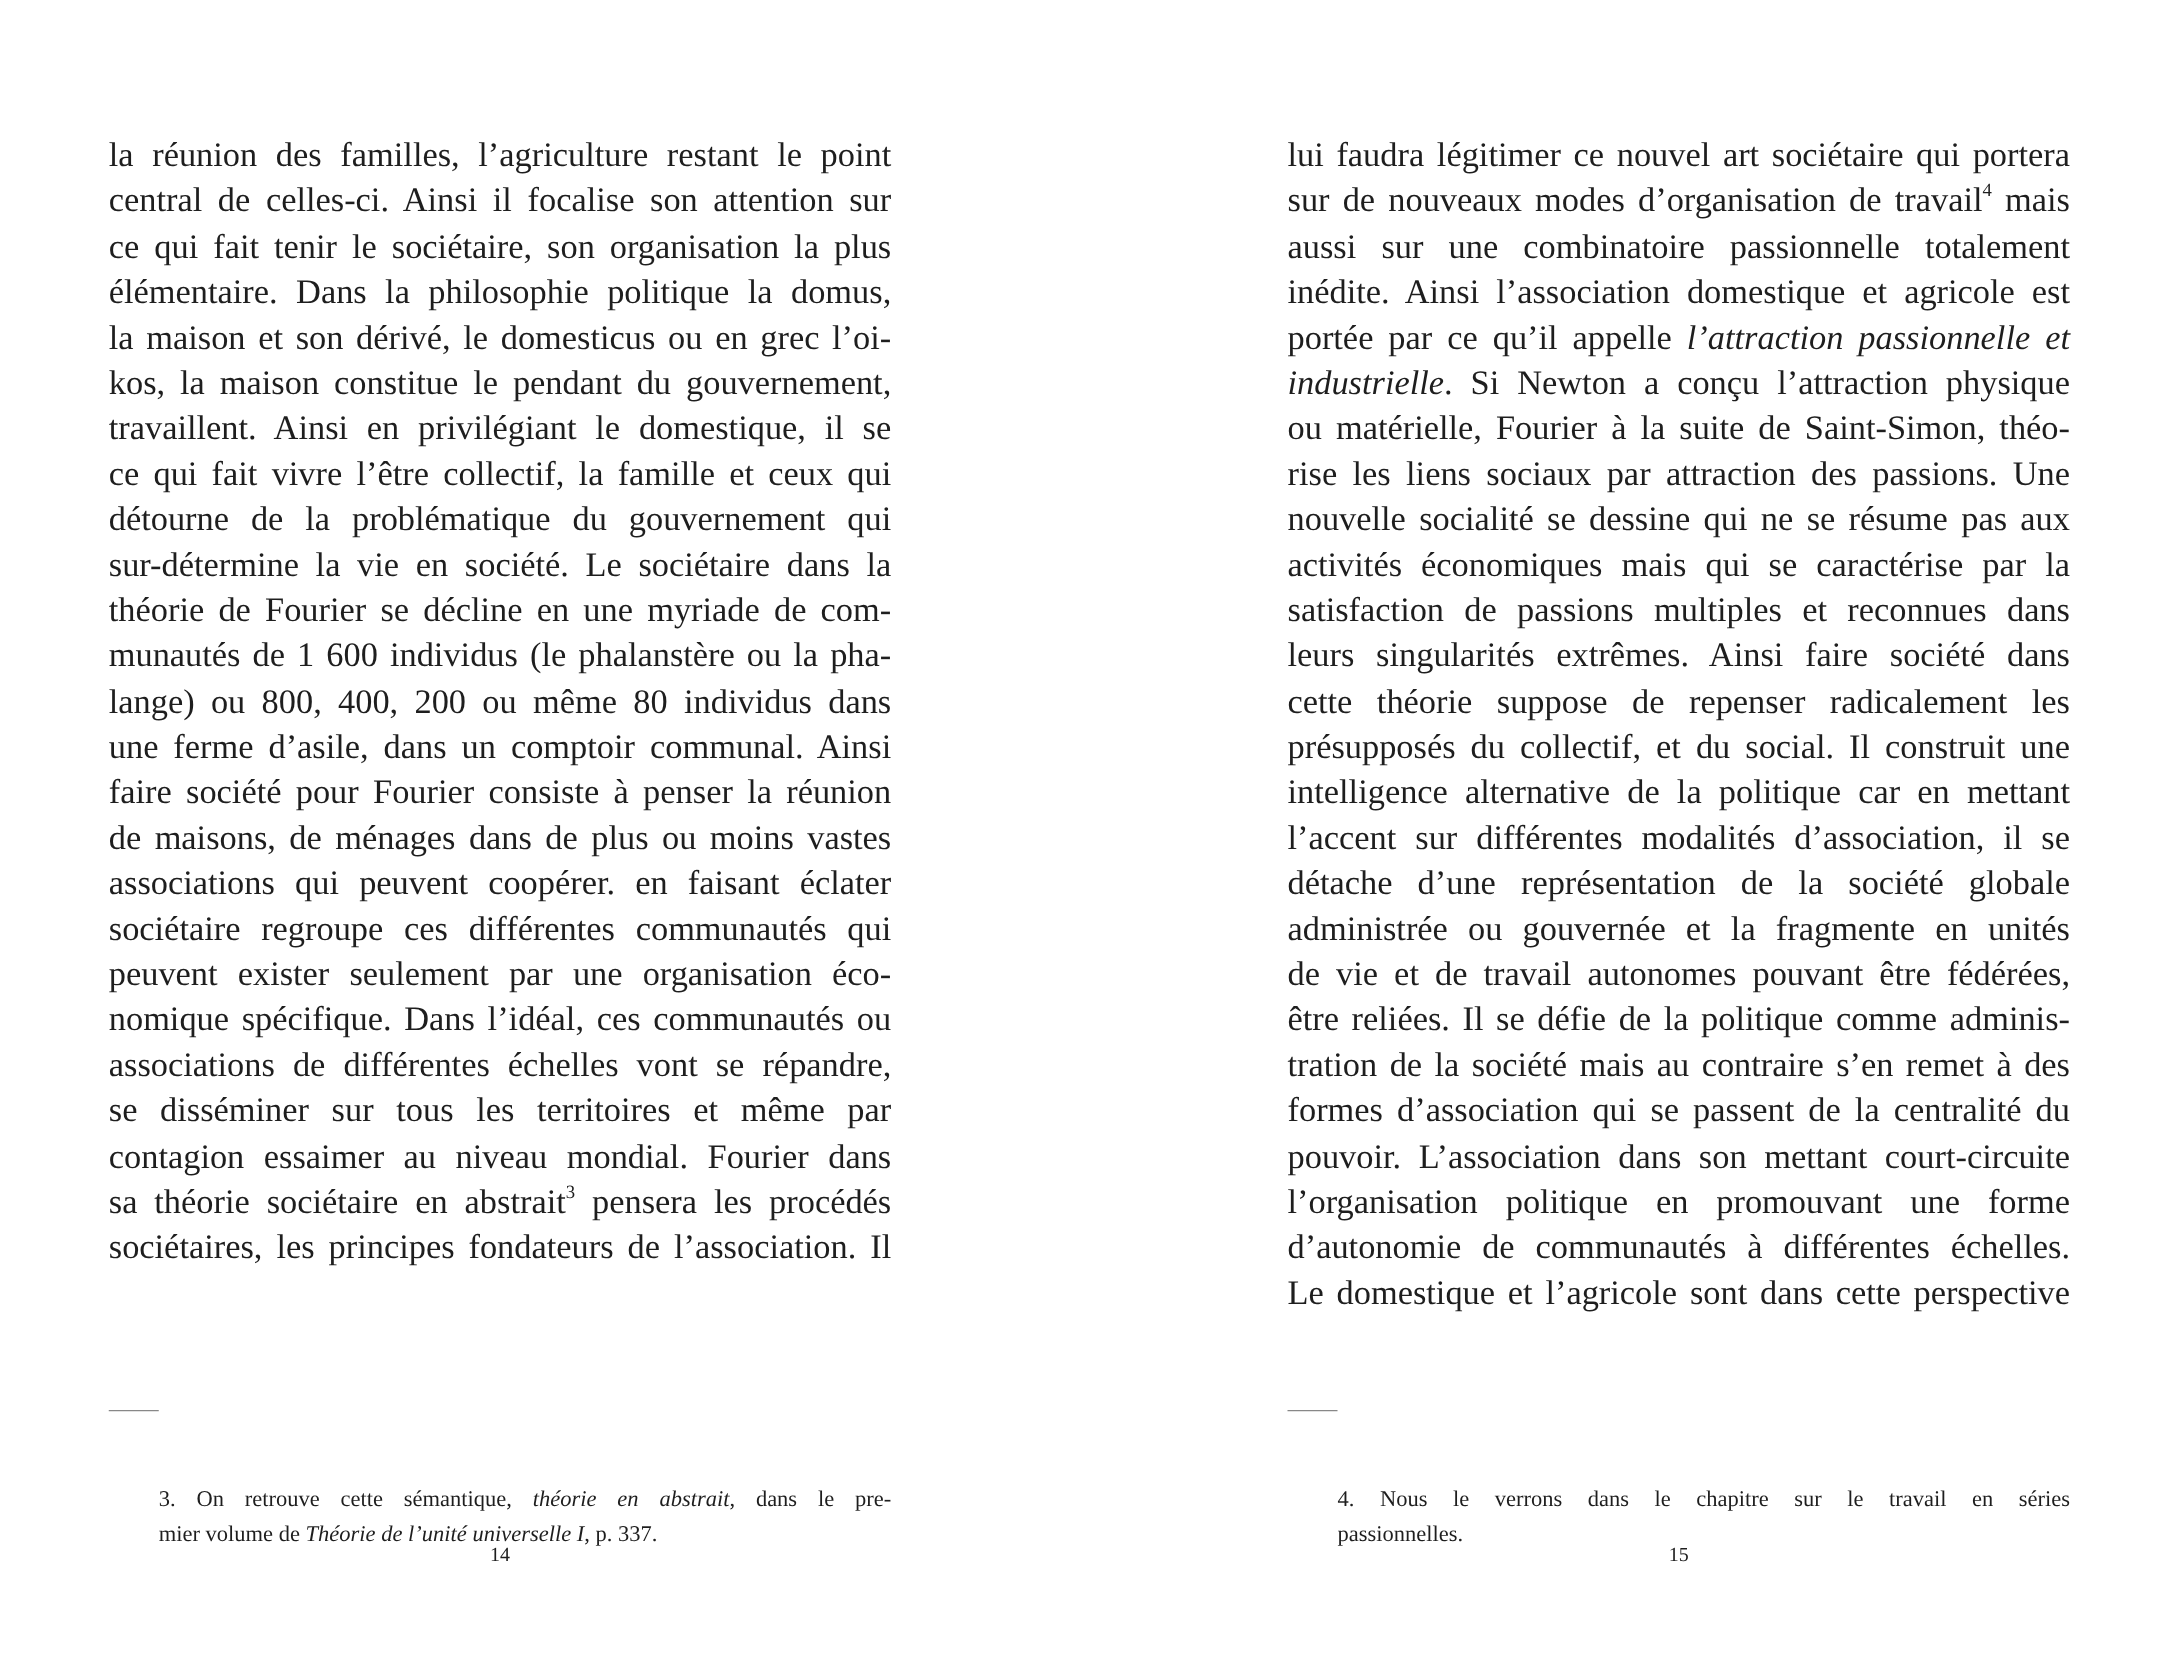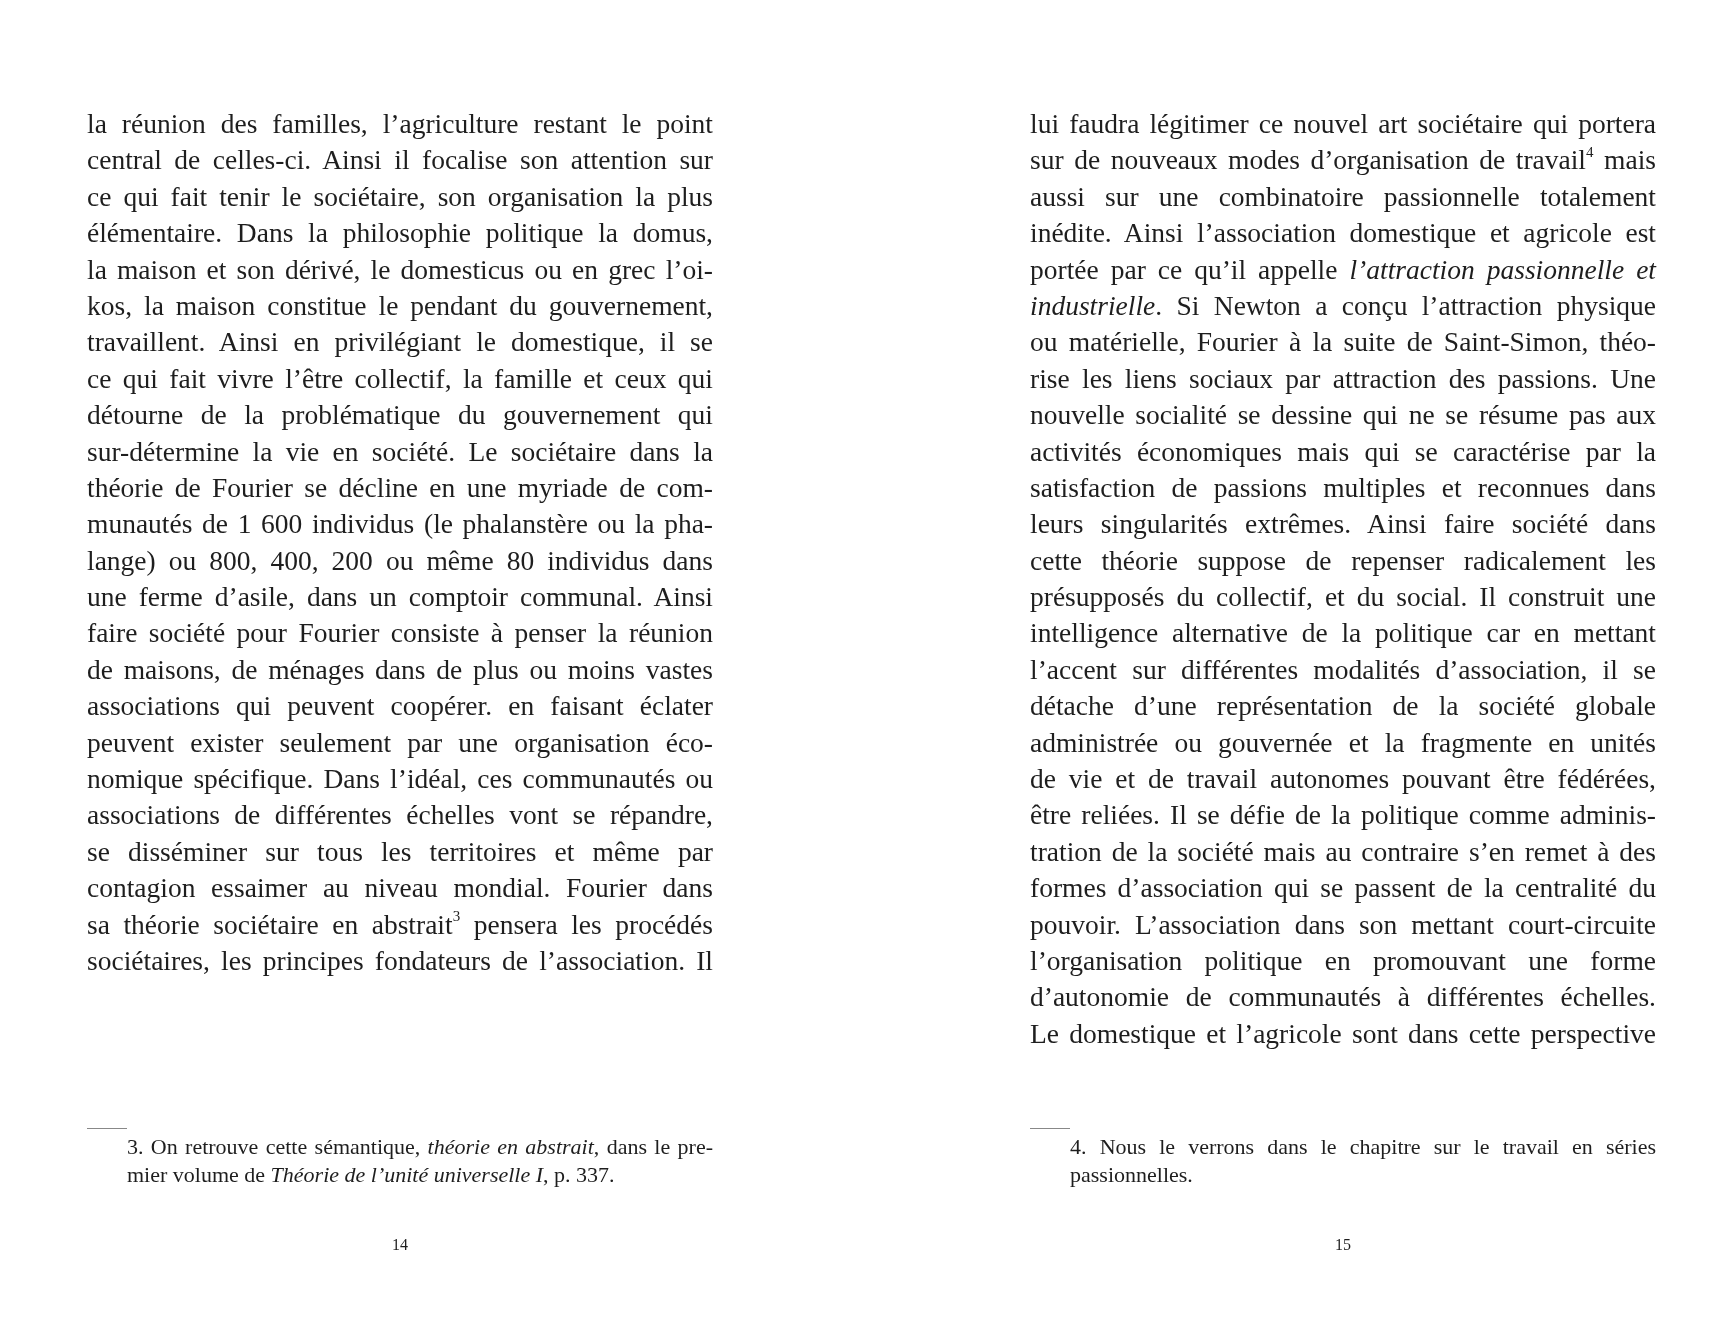--- a/index.html
+++ b/index.html
@@ -7,21 +7,21 @@
          font-family:"Liberation Serif", "DejaVu Serif", serif; color:#1e1e1e; }
   .page { position:absolute; top:0; height:1338px; }
   .page.left { left:87px; width:626px; }
   .page.right { left:1030px; width:626px; }
   .body-text { position:absolute; top:106px; left:0; width:626px; }
   .line { display:block; height:36.4px; line-height:36.4px; font-size:27.5px;
           text-align:justify; text-align-last:justify; white-space:nowrap; }
   sup { font-size:15px; line-height:0; vertical-align:super; position:relative; top:-2px; }
   em { font-style:italic; }
   .fn-rule { position:absolute; top:1128px; left:0; width:40px; height:0; border-top:1.5px solid #888; }
-  .footnote { position:absolute; top:1133px; left:40px; width:586px; font-size:22px; line-height:28px; }
+  .footnote { position:absolute; top:1185px; left:40px; width:586px; font-size:18px; line-height:28px; }
   .fn-line { display:block; height:28px; line-height:28px; text-align:justify; text-align-last:justify; white-space:nowrap; }
   .fn-line.end { text-align-last:left; }
   .page-number { position:absolute; top:1236px; left:0; width:626px; text-align:center; font-size:16px; }
   .page.left .page-number { left:0; }
 </style>
 </head>
 <body>
 
 <div class="page left">
   <div class="body-text">
@@ -35,20 +35,21 @@
     <span class="line">ce qui fait vivre l’être collectif, la famille et ceux qui</span>
     <span class="line">détourne de la problématique du gouvernement qui</span>
     <span class="line">sur-détermine la vie en société. Le sociétaire dans la</span>
     <span class="line">théorie de Fourier se décline en une myriade de com-</span>
     <span class="line">munautés de 1 600 individus (le phalanstère ou la pha-</span>
     <span class="line">lange) ou 800, 400, 200 ou même 80 individus dans</span>
     <span class="line">une ferme d’asile, dans un comptoir communal. Ainsi</span>
     <span class="line">faire société pour Fourier consiste à penser la réunion</span>
     <span class="line">de maisons, de ménages dans de plus ou moins vastes</span>
     <span class="line">associations qui peuvent coopérer. en faisant éclater</span>
+    <span class="line">sociétaire regroupe ces différentes communautés qui</span>
     <span class="line">peuvent exister seulement par une organisation éco-</span>
     <span class="line">nomique spécifique. Dans l’idéal, ces communautés ou</span>
     <span class="line">associations de différentes échelles vont se répandre,</span>
     <span class="line">se disséminer sur tous les territoires et même par</span>
     <span class="line">contagion essaimer au niveau mondial. Fourier dans</span>
     <span class="line"><span>sa théorie sociétaire en abstrait</span><sup>3</sup><span> pensera les procédés</span></span>
     <span class="line">sociétaires, les principes fondateurs de l’association. Il</span>
   </div>
 
   <div class="fn-rule"></div>

